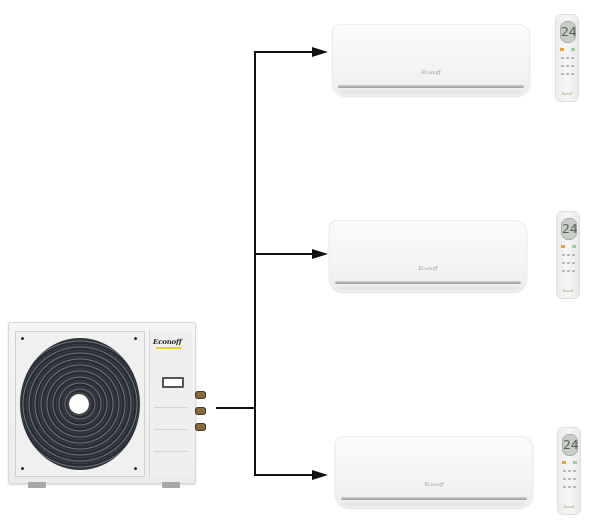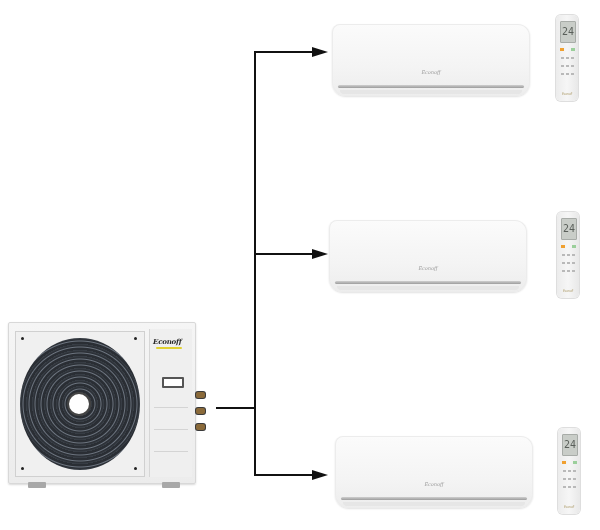--- a/index.html
+++ b/index.html
@@ -19,21 +19,21 @@
   .indoor .brand { position: absolute; left: 0; right: 0; top: 45px; text-align: center; font-family: "DejaVu Serif", serif; font-style: italic; font-size: 5px; color: #9a9a9a; }
   .indoor .vent { position: absolute; left: 6px; right: 6px; bottom: 8px; height: 3px; background: linear-gradient(180deg, #cfcfcf, #9c9c9c); border-radius: 2px; }
   .indoor .bottom { position: absolute; left: 8px; right: 8px; bottom: 2px; height: 4px; background: #e6e6e6; border-radius: 0 0 8px 8px; }
 
   
   .remote {
     position: absolute; width: 22px; height: 86px;
     background: linear-gradient(90deg, #ececec, #f6f6f6 50%, #e8e8e8);
     border-radius: 5px; box-shadow: 0 0 0 1px #dedede;
   }
-  .remote .screen { position: absolute; left: 4px; top: 6px; width: 14px; height: 20px; background: #c9cdc8; border: 1px solid #a8aca8; border-radius: 1px; font-family: "DejaVu Sans Mono", monospace; font-size: 10px; color: #5a5f5a; text-align: center; line-height: 20px; }
+  .remote .screen { position: absolute; left: 4px; top: 6px; width: 14px; height: 20px; background: #c9cdc8; border: 1px solid #a8aca8; border-radius: 7px; font-family: "DejaVu Sans Mono", monospace; font-size: 13px; color: #5a5f5a; text-align: center; line-height: 20px; }
   .remote .btn-orange { position: absolute; left: 4px; top: 33px; width: 4px; height: 3px; background: #f0a030; }
   .remote .btn-green { position: absolute; left: 15px; top: 33px; width: 4px; height: 3px; background: #9bcf9b; }
   .remote .btn { position: absolute; width: 3px; height: 2px; background: #b9b9b9; }
   .remote .logo { position: absolute; left: 3px; bottom: 5px; width: 16px; font-size: 3px; color: #b0a070; text-align: center; font-style: italic; }
 
   
   .outdoor { position: absolute; left: 8px; top: 322px; width: 186px; height: 160px;
     background: linear-gradient(180deg, #f5f5f5, #ececec); border: 1px solid #d8d8d8; border-radius: 2px; box-shadow: 0 1px 2px rgba(0,0,0,0.15); }
   .outdoor .fan-panel { position: absolute; left: 6px; top: 8px; width: 128px; height: 144px; background: #f0f0f0; border: 1px solid #d0d0d0; }
   .outdoor .fan {

